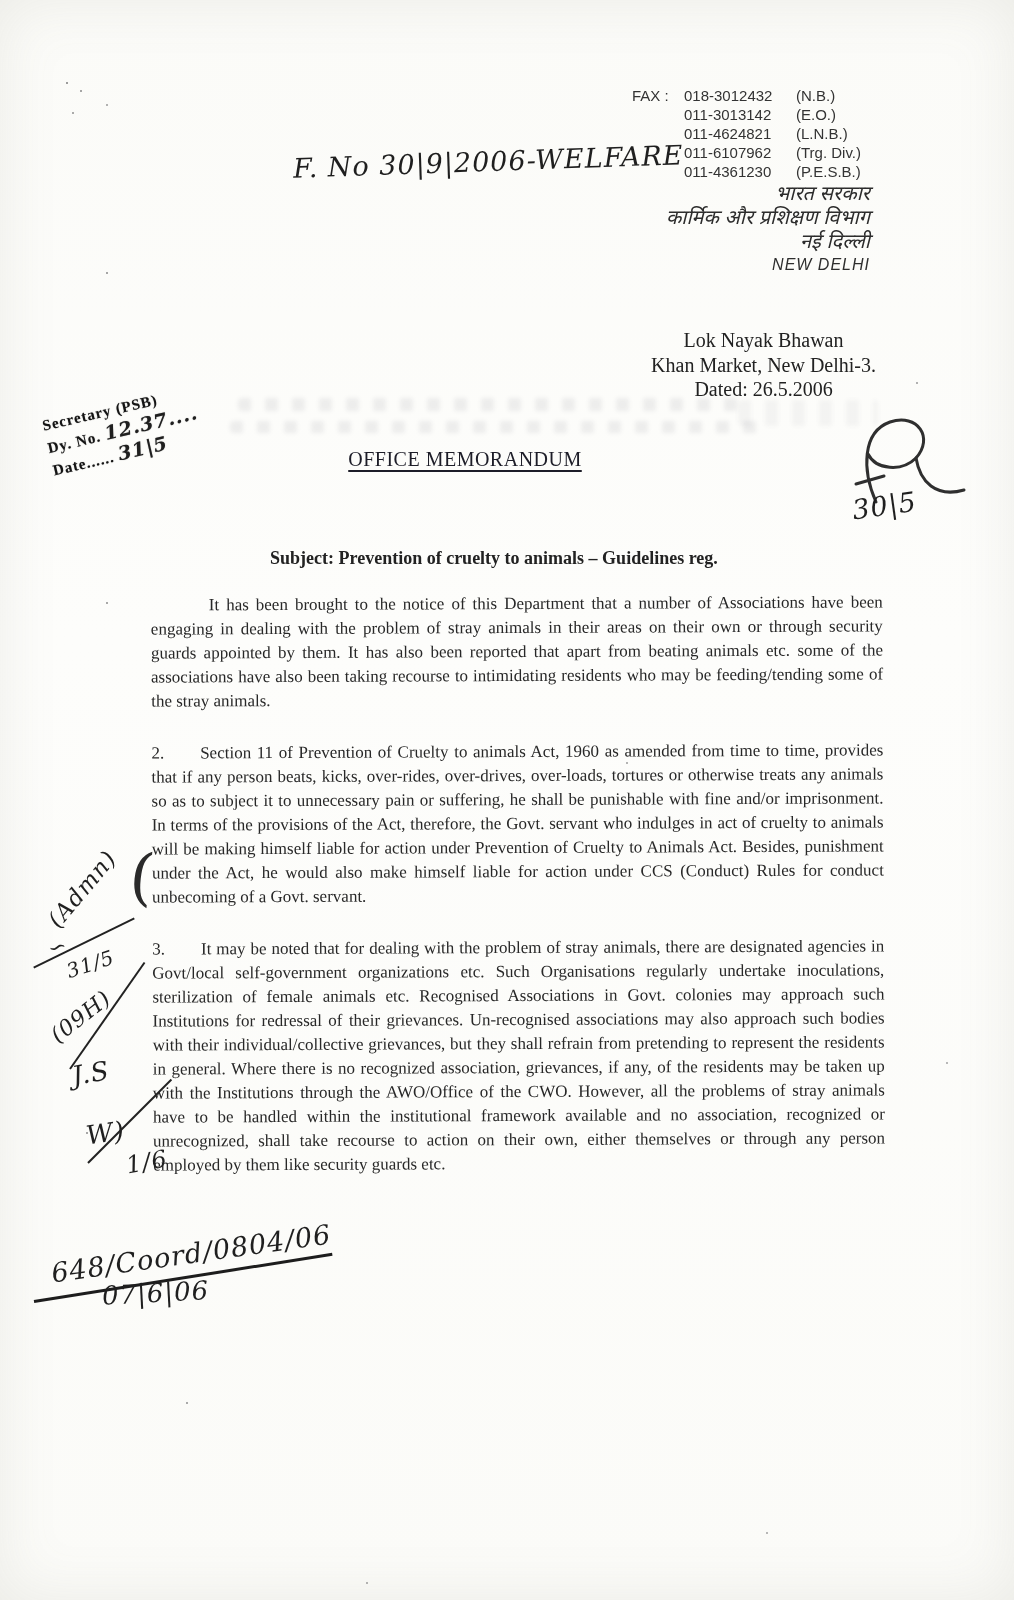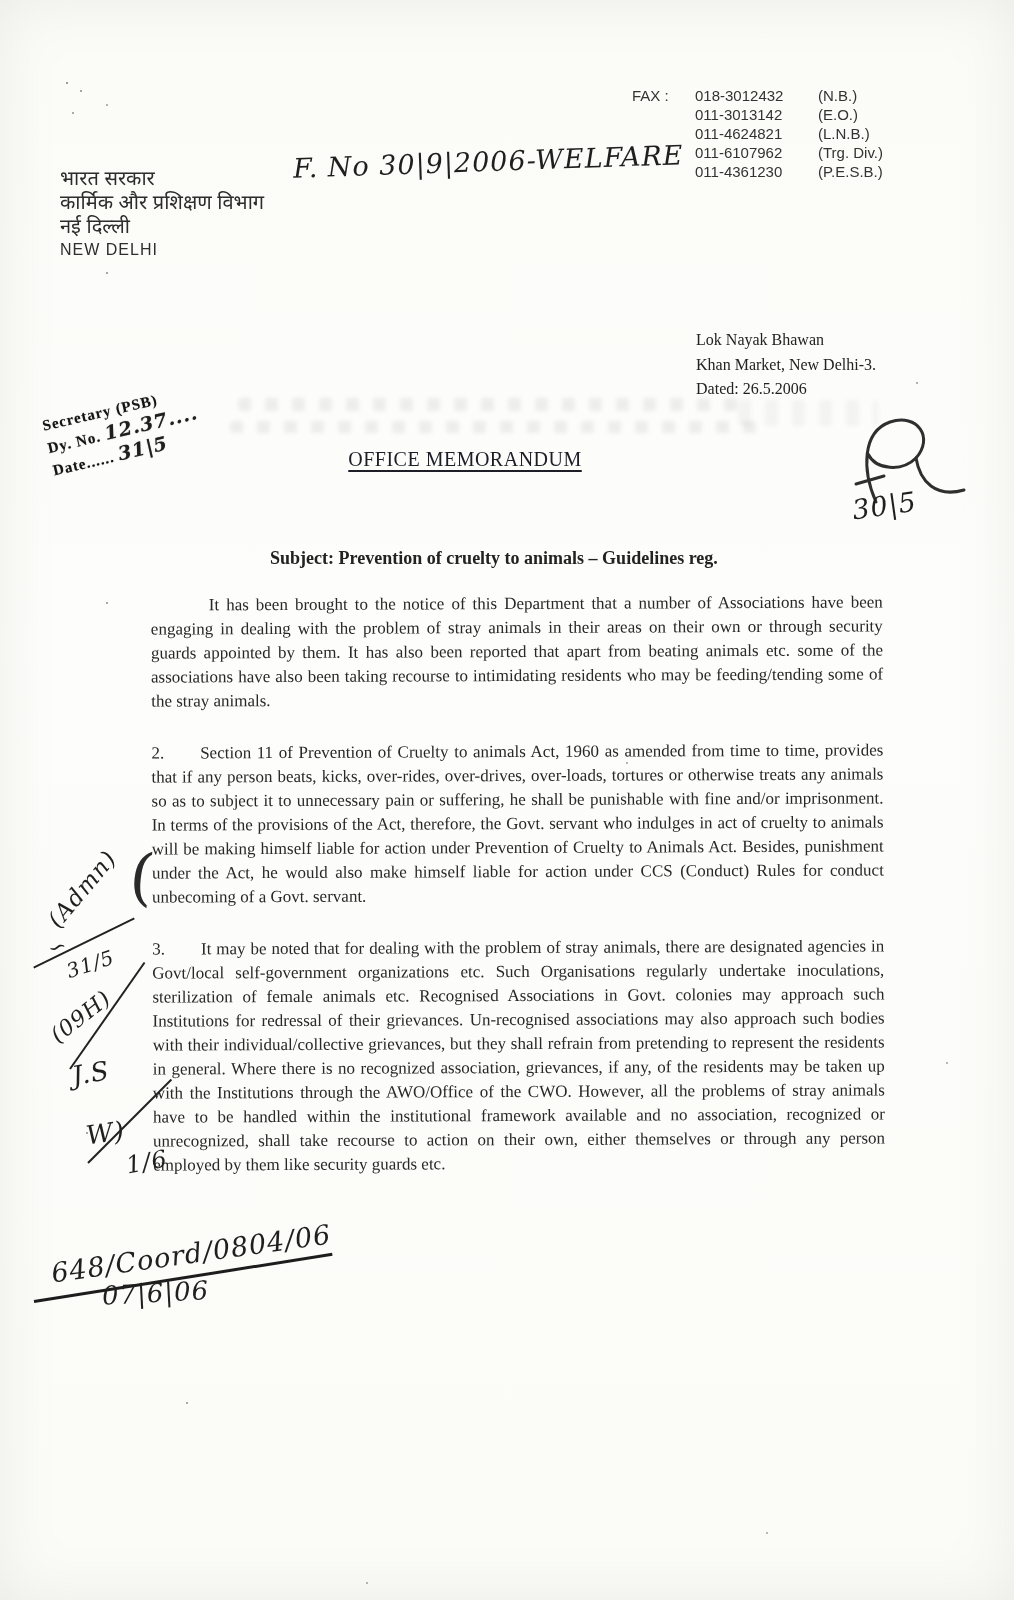--- a/index.html
+++ b/index.html
@@ -6,34 +6,34 @@
   .page{
     position:relative;width:1014px;height:1600px;margin:0 auto;
     background:linear-gradient(180deg,#fbfbf8 0%,#fdfdfb 40%,#fbfbf8 100%);
     overflow:hidden;
     box-shadow:inset 0 0 60px rgba(120,120,110,.12);
     font-family:"Liberation Serif",serif;color:#262626;
   }
   
   .fax{position:absolute;left:632px;top:86px;font-family:"Liberation Sans",sans-serif;
        font-size:15px;line-height:19px;color:#333;}
-  .fax-row{display:grid;grid-template-columns:52px 112px auto;gap:11px;}
+  .fax-row{display:grid;grid-template-columns:52px 112px auto;}
   .fax-label{color:#333;}
   
   .hw{font-family:"DejaVu Serif",serif;font-style:italic;color:#1f1f1f;
       letter-spacing:1px;white-space:nowrap;}
   .file-no{position:absolute;left:293px;top:146px;font-size:27px;transform:rotate(-2deg);}
   
-  .letterhead{position:absolute;left:60px;top:166px;width:810px;text-align:left;}
+  .letterhead{position:absolute;left:60px;top:181px;width:810px;text-align:right;font-style:italic;}
   .lh-hi{font-family:"Liberation Sans",sans-serif;font-size:20px;line-height:24px;color:#2c2c2c;}
   .lh-en{font-family:"Liberation Sans",sans-serif;font-size:16px;line-height:23px;
          letter-spacing:1px;color:#2e2e2e;}
   
-  .address{position:absolute;right:138px;top:328px;text-align:left;
-           font-size:16px;line-height:24.5px;color:#222;}
+  .address{position:absolute;right:138px;top:328px;text-align:center;
+           font-size:20px;line-height:24.5px;color:#222;}
   
   .stamp{position:absolute;left:46px;top:398px;transform:rotate(-13deg);
          font-family:"Liberation Serif",serif;font-weight:bold;font-size:15px;
          line-height:21px;color:#141414;letter-spacing:1px;
          text-shadow:0 0 1px rgba(0,0,0,.45);}
   .stamp .big{font-size:19px;}
   
   .om-title{position:absolute;left:60px;top:448px;width:810px;text-align:center;
             font-weight:normal;font-size:20px;color:#1d1d28;letter-spacing:.5px;}
   .om-title span{text-decoration:underline;text-underline-offset:4px;text-decoration-thickness:2px;}

